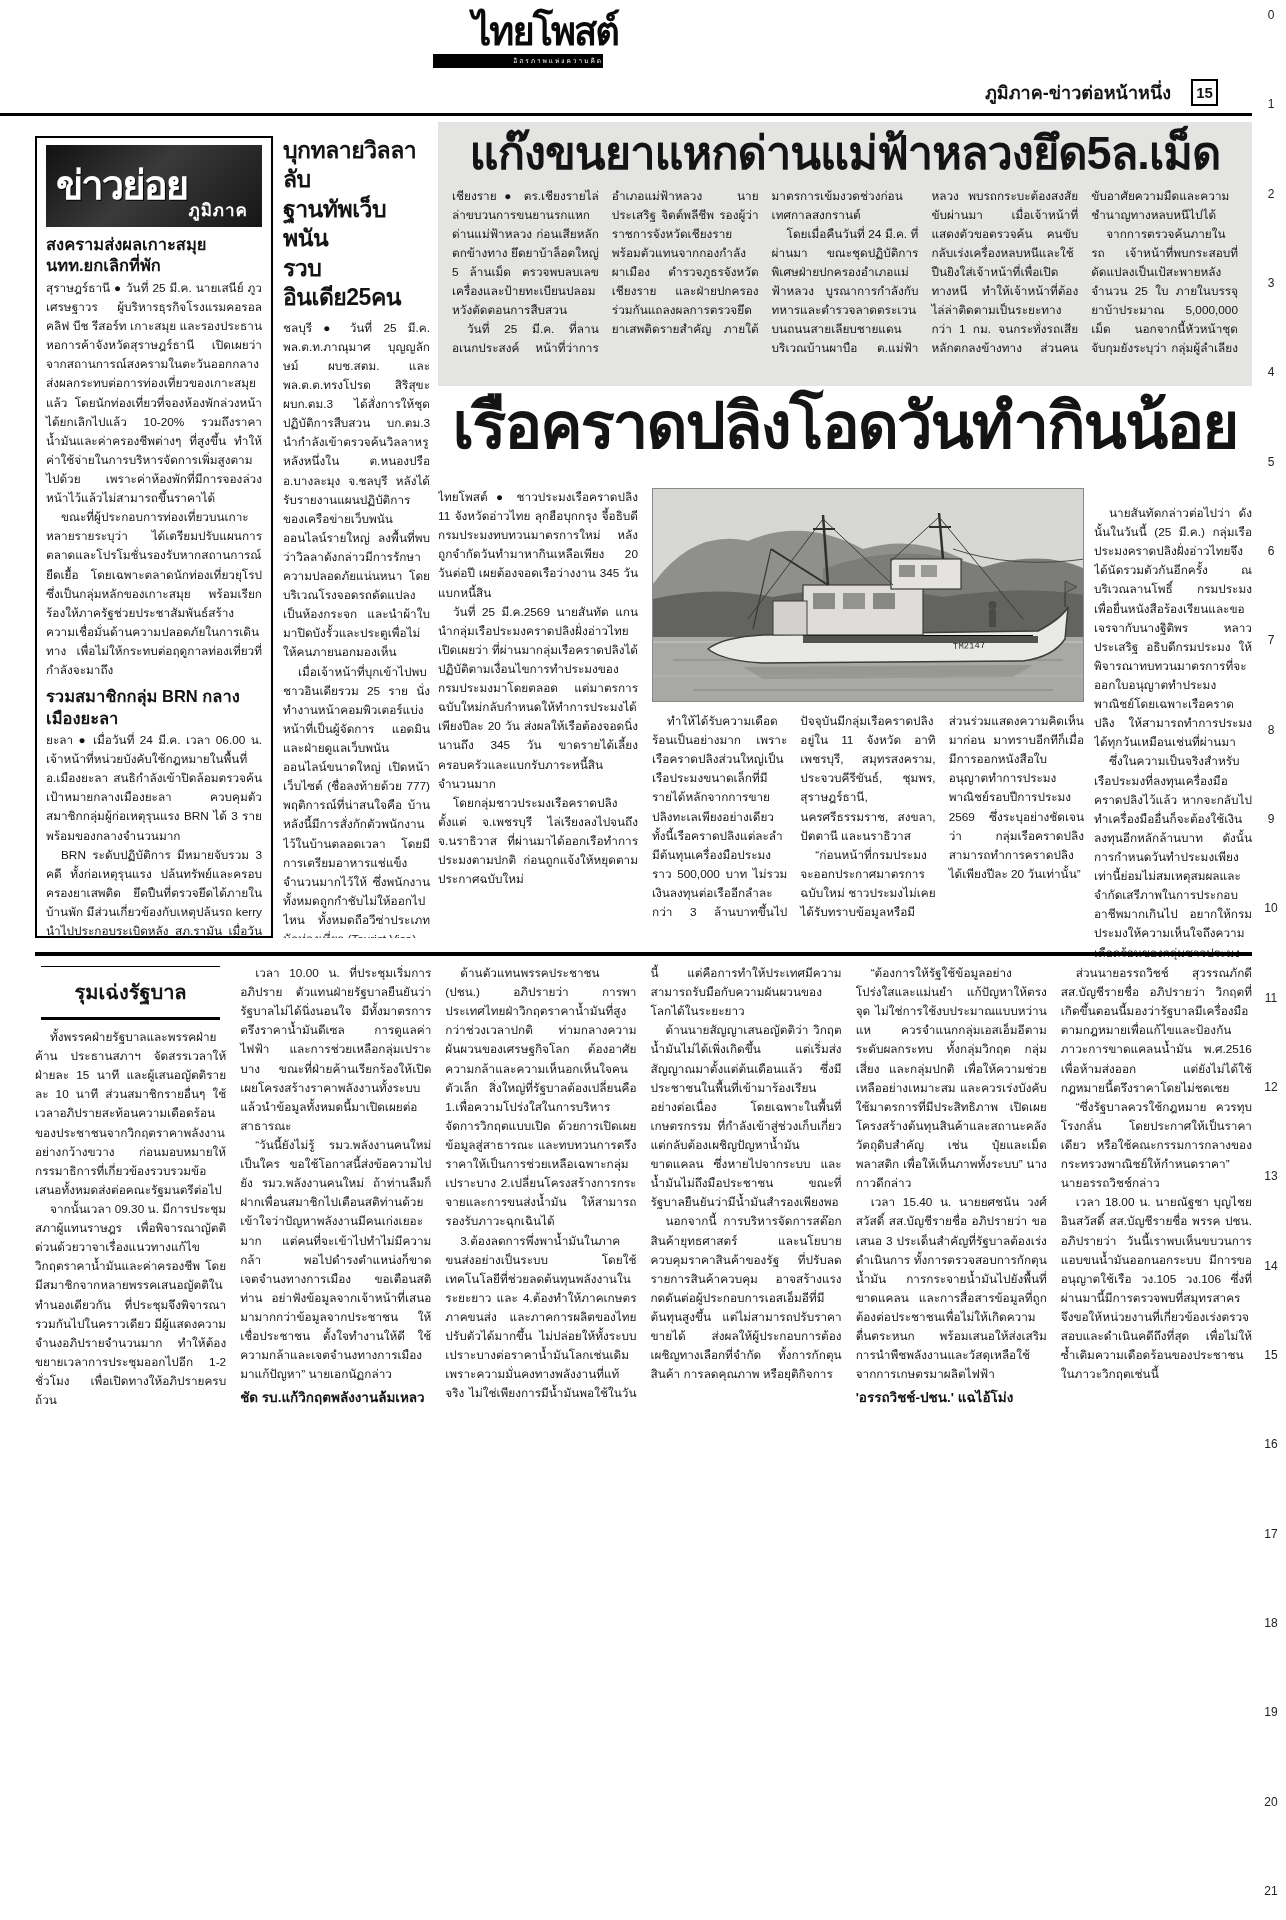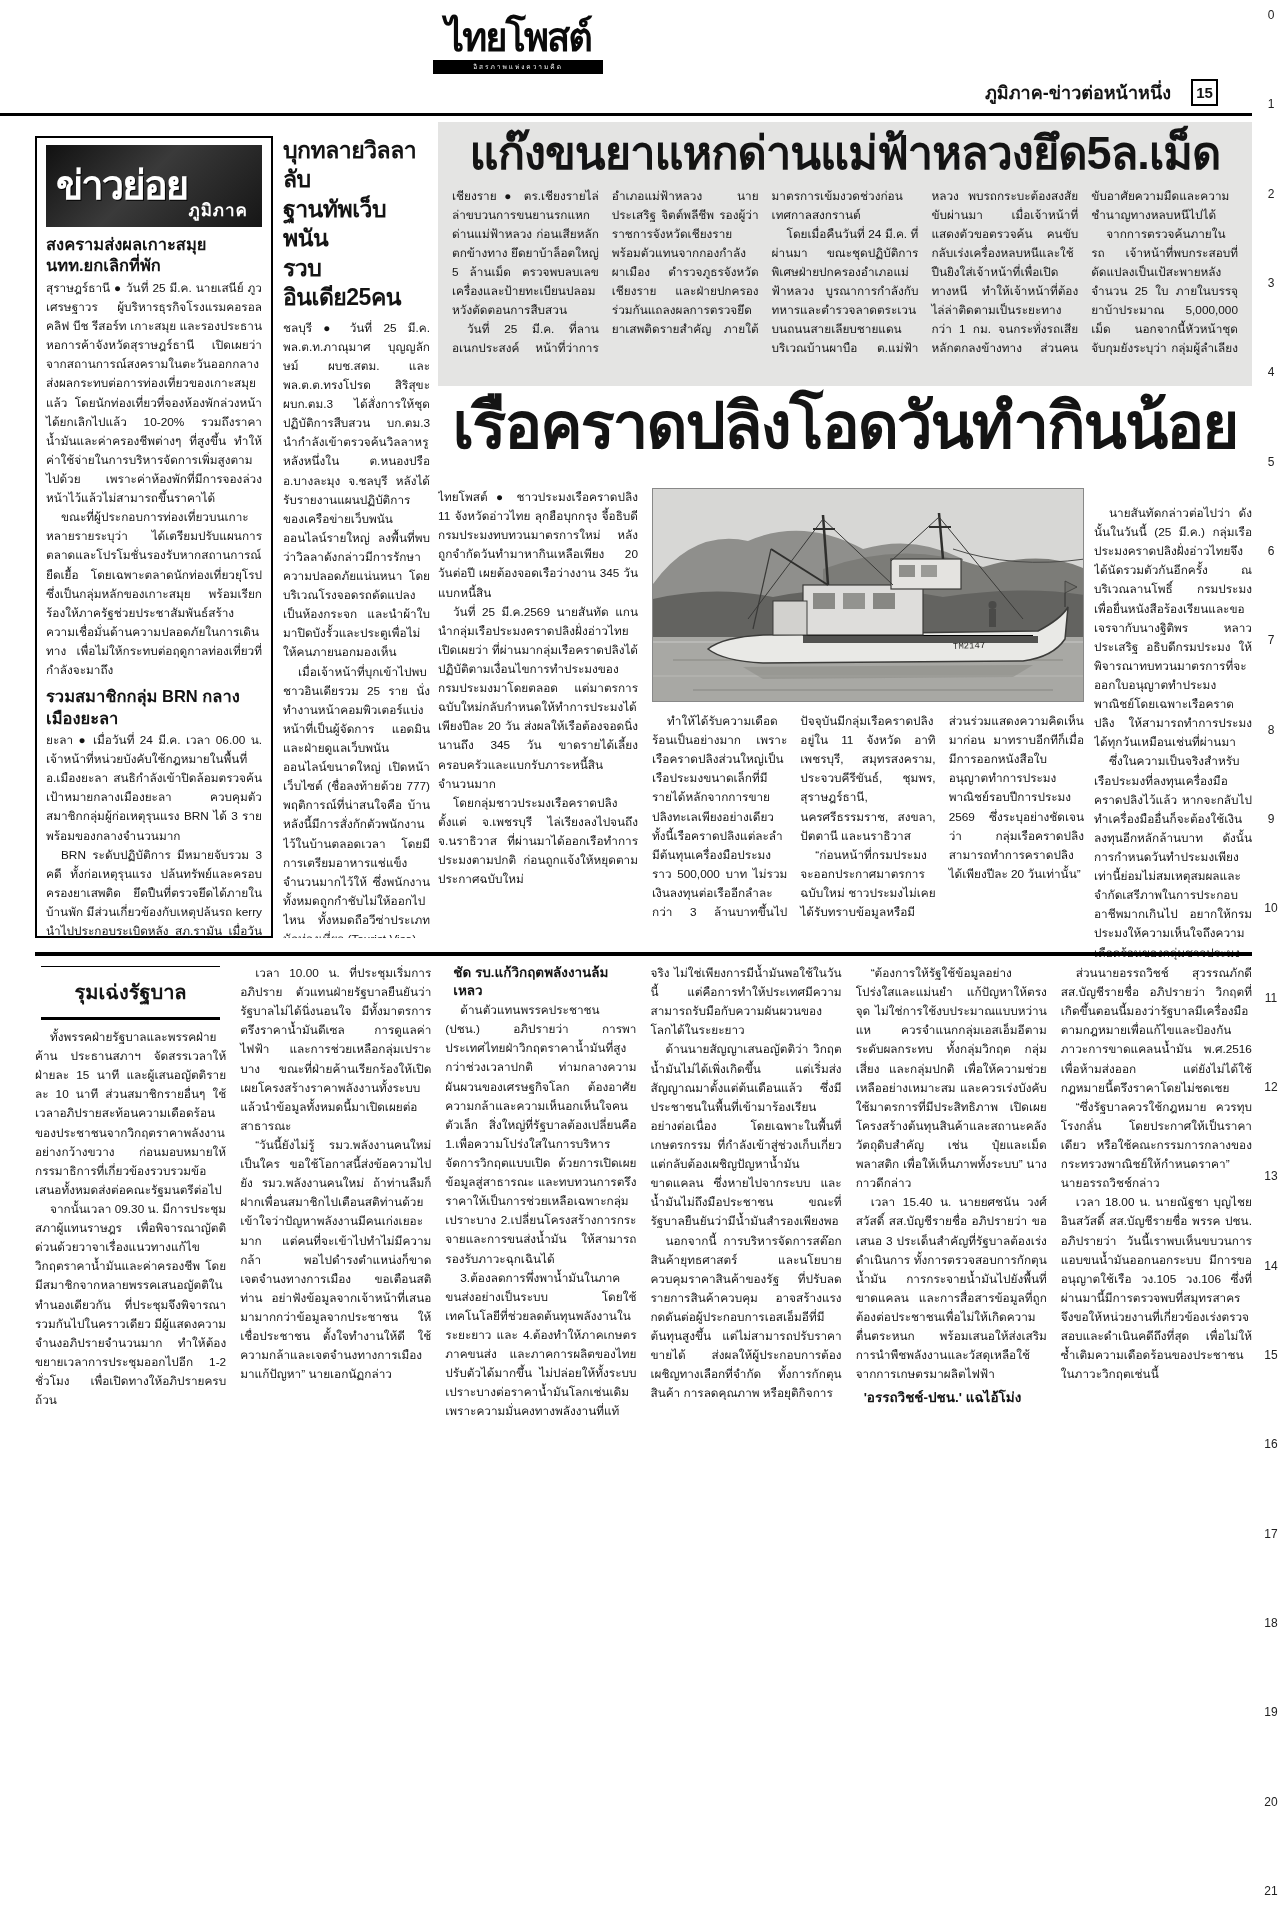--- a/index.html
+++ b/index.html
@@ -6,40 +6,40 @@
   html,body { background:#f2f2f0; }
   body { font-family:"Liberation Sans", sans-serif; color:#141414; }
   #page {
     position:relative; width:1286px; height:1920px; margin:0 auto;
     background:#ffffff; overflow:hidden;
   }
 
   
   #masthead { position:absolute; left:0; top:0; width:1252px; height:116px;
               border-bottom:3px solid #000; background:#fff; }
-  #logo-block { position:absolute; left:418px; top:18px; width:200px; text-align:center; }
+  #logo-block { position:absolute; left:418px; top:12px; width:200px; text-align:right; }
   #logo-text { font-size:38px; font-weight:bold; letter-spacing:-2px; color:#0a0a0a;
                line-height:1.05; transform:scaleY(1.05); }
   #logo-tagline { margin:2px auto 0; width:170px; background:#000; color:#fff;
                   font-size:6.5px; letter-spacing:2px; padding:2px 0; }
   #masthead-right { position:absolute; right:34px; top:78px; display:flex; align-items:center; gap:20px; }
   #section-label { font-size:18px; font-weight:bold; }
   #page-number-box { width:27px; height:27px; border:2px solid #000; display:flex;
                      align-items:center; justify-content:center; font-size:15px; font-weight:bold; background:#fff; }
 
   
   #ruler { position:absolute; right:5px; top:8px; height:1890px; width:20px;
            display:flex; flex-direction:column; justify-content:space-between; align-items:center; }
   .ruler-num { font-size:12px; color:#222; }
 
   
   .col-body p { font-size:11.8px; line-height:1.62; text-align:justify; margin:0; }
   .blk-p, .blk-q { text-indent:15px; }
   .blk-d { text-indent:0; }
-  .blk-h { font-size:13.5px; font-weight:bold; margin:5px 8px 2px; line-height:1.3; }
+  .blk-h { font-size:13.5px; font-weight:bold; margin:5px 0 2px; line-height:1.3; }
   .blk-hl { font-size:23px; font-weight:bold; line-height:1.28; letter-spacing:-0.5px; }
   .blk-title { border-top:1px solid #000; border-bottom:3px solid #000; text-align:center;
                font-size:20px; font-weight:bold; padding:9px 0; margin:2px 6px 8px; }
 
   
   #briefs-box { position:absolute; left:35px; top:136px; width:238px; height:802px;
                 border:2px solid #000; padding:7px 9px; overflow:hidden; }
   #briefs-logo { height:82px; background:linear-gradient(135deg,#111 0%,#3a3a3a 45%,#161616 100%);
                  position:relative; margin-bottom:7px; overflow:hidden; }
   #briefs-logo-line1 { position:absolute; left:10px; top:8px; color:#fff; font-size:40px;

